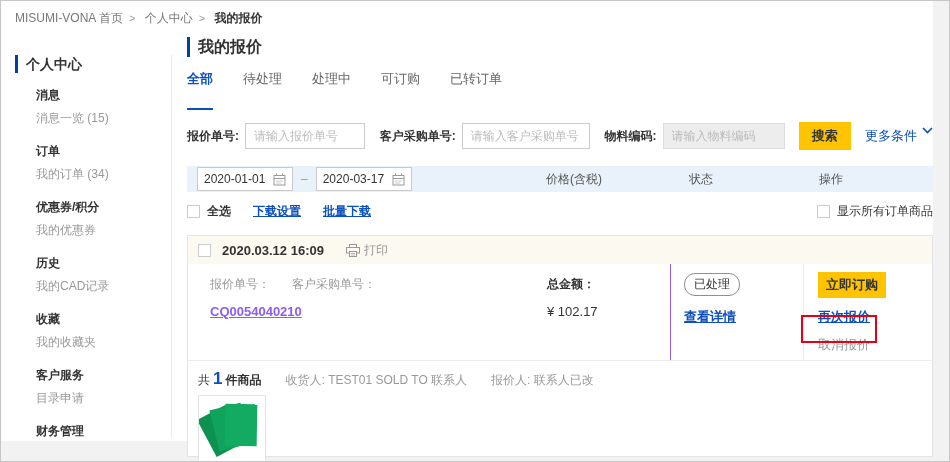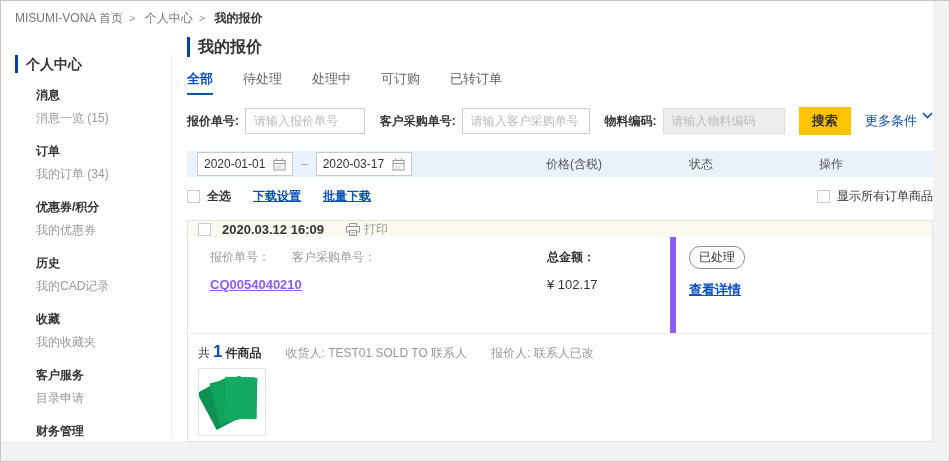--- a/index.html
+++ b/index.html
@@ -21,21 +21,21 @@
   .sb-group { margin-top: 13px; }
   .sb-header { padding-left: 21px; font-size: 12px; font-weight: bold; color: #333; margin-bottom: 4px; line-height: 18px; }
   .sb-item { padding: 3px 0 3px 21px; font-size: 12px; color: #999; line-height: 15px; cursor: pointer; }
   .sb-item.selected { background: #e9f2fc; color: #0b50bb; }
 
   
   .main { position: absolute; left: 186px; top: 36px; width: 746px; }
   .page-title { border-left: 3px solid #00439c; padding-left: 8px; font-size: 16px; font-weight: bold; color: #333; line-height: 20px; }
 
   .tabs { display: flex; gap: 30px; margin-top: 13px; }
-  .tab { font-size: 13px; color: #666; padding-bottom: 5px; cursor: pointer; }
+  .tab { font-size: 13px; color: #666; padding-bottom: 20px; cursor: pointer; }
   .tab.selected { color: #0b50bb; font-weight: bold; border-bottom: 2px solid #0b50bb; }
 
   .filter-row { display: flex; align-items: center; margin-top: 12px; }
   .f-label { font-size: 12px; color: #333; font-weight: bold; margin-right: 6px; white-space: nowrap; }
   .f-input { height: 26px; border: 1px solid #ccc; background: #fff; padding: 0 8px; font-size: 12px; color: #333; width: 120px; outline: none; }
   .f-input::placeholder { color: #bbb; }
   .f-input.disabled { background: #ededed; border-color: #ddd; }
   .gap18 { width: 18px; }
   .search-btn { width: 64px; height: 28px; background: #ffc400; border: none; font-size: 13px; font-weight: bold; color: #333; cursor: pointer; margin-left: 14px; }
   .more-link { display: flex; align-items: flex-start; gap: 5px; margin-left: 14px; font-size: 13px; color: #0b50bb; cursor: pointer; white-space: nowrap; }
@@ -47,31 +47,31 @@
   .th-col { position: absolute; font-size: 12px; color: #555; }
   .th-price { left: 359px; } .th-status { left: 502px; } .th-action { left: 632px; }
 
   .toolbar { display: flex; align-items: center; margin-top: 11px; font-size: 12px; }
   .checkbox { width: 13px; height: 13px; border: 1px solid #ccc; background: #fff; display: inline-block; flex: none; cursor: pointer; }
   .tb-label { color: #333; margin-left: 7px; }
   .tb-link { color: #0b50bb; font-weight: bold; text-decoration: underline; margin-left: 22px; cursor: pointer; }
   .tb-right { margin-left: auto; display: flex; align-items: center; }
 
   .quote-card { position: relative; margin-top: 15px; border: 1px solid #e4e4e4; height: 222px; background: #fff; }
-  .q-head { display: flex; align-items: center; height: 16px; padding: 0 10px; background: #fcf9f1; gap: 8px; }
+  .q-head { display: flex; align-items: center; height: 28px; padding: 0 10px; background: #fcf9f1; gap: 8px; }
   .q-date { font-size: 13px; font-weight: bold; color: #333; margin-left: 3px; }
   .q-print { display: flex; align-items: center; gap: 4px; color: #999; font-size: 12px; margin-left: 14px; cursor: pointer; }
 
   .q-detail { position: relative; height: 97px; border-bottom: 1px solid #ececec; }
   .q-lab { position: absolute; font-size: 12px; color: #999; top: 12px; }
   .lab-quote { left: 22px; } .lab-po { left: 104px; }
   .lab-total { left: 359px; color: #333; font-weight: bold; }
   .q-link-no { position: absolute; left: 22px; top: 40px; font-size: 13px; font-weight: bold; color: #8b5cf6; text-decoration: underline; cursor: pointer; }
   .q-total-val { position: absolute; left: 359px; top: 40px; font-size: 13px; color: #333; }
-  .q-col2 { position: absolute; left: 482px; top: 0; bottom: 0; width: 133px; border-left: 6px solid #8b5cf6; padding: 9px 0 0 13px; }
+  .q-col2 { position: absolute; left: 482px; top: 0; bottom: 0; width: 133px; border-left: 1px solid #8b5cf6; padding: 9px 0 0 13px; }
   .status-pill { display: inline-block; border: 1px solid #8f8f8f; border-radius: 11px; padding: 2px 9px; font-size: 12px; color: #333; }
   .q-view { display: inline-block; margin-top: 12px; font-size: 13px; font-weight: bold; color: #0b50bb; text-decoration: underline; cursor: pointer; }
   .q-col3 { position: absolute; left: 615px; top: 0; bottom: 0; right: 0; border-left: 1px solid #ececec; padding: 8px 0 0 14px; }
   .order-btn { width: 68px; height: 26px; background: #ffc400; border: none; font-size: 13px; font-weight: bold; color: #333; cursor: pointer; display: block; }
   .q-requote { display: inline-block; margin-top: 10px; font-size: 13px; font-weight: bold; color: #0b50bb; text-decoration: underline; cursor: pointer; }
   .q-cancel { display: inline-block; margin-top: 10px; font-size: 13px; color: #999; cursor: pointer; }
   .red-annotation { position: absolute; left: -3px; top: 51px; width: 76px; height: 28px; border: 2px solid #e60012; pointer-events: none; }
 
   .q-items-row { display: flex; align-items: baseline; margin: 8px 0 0 10px; font-size: 12px; color: #333; }
   .q-count-num { color: #0b50bb; font-size: 17px; font-weight: bold; margin: 0 3px; }
@@ -223,20 +223,26 @@
         <span class="q-lab lab-po">客户采购单号：</span>
         <span class="q-link-no">CQ0054040210</span>
         <span class="q-lab lab-total">总金额：</span>
         <span class="q-total-val">¥ 102.17</span>
 
         <div class="q-col2">
           <span class="status-pill">已处理</span><br>
           <span class="q-view">查看详情</span>
         </div>
 
+        <div class="q-col3">
+          <button class="order-btn">立即订购</button>
+          <span class="q-requote">再次报价</span><br>
+          <span class="q-cancel">取消报价</span>
+          <div class="red-annotation"></div>
+        </div>
       </div>
 
       <div class="q-items-row">
         <span>共</span>
         <span class="q-count-num">1</span>
         <span class="q-count-suffix">件商品</span>
         <span class="q-meta">收货人: TEST01 SOLD TO 联系人</span>
         <span class="q-meta">报价人: 联系人已改</span>
       </div>
 

